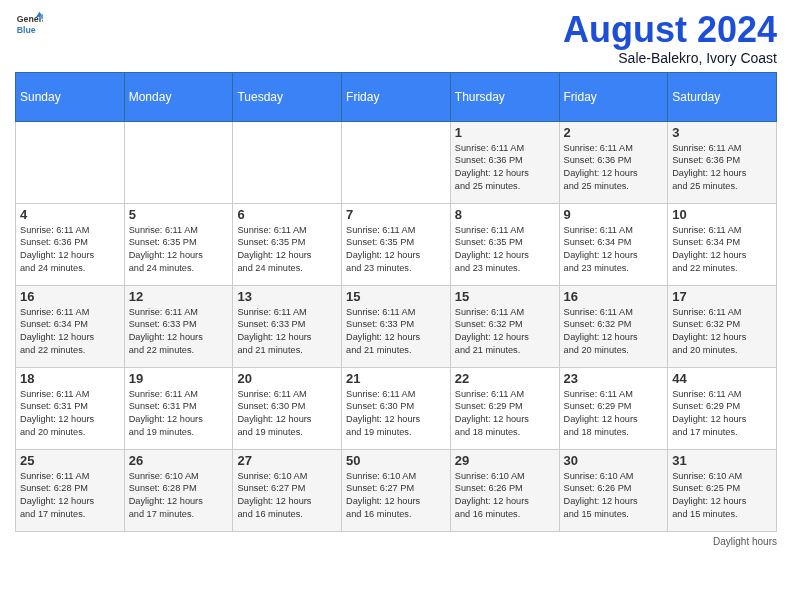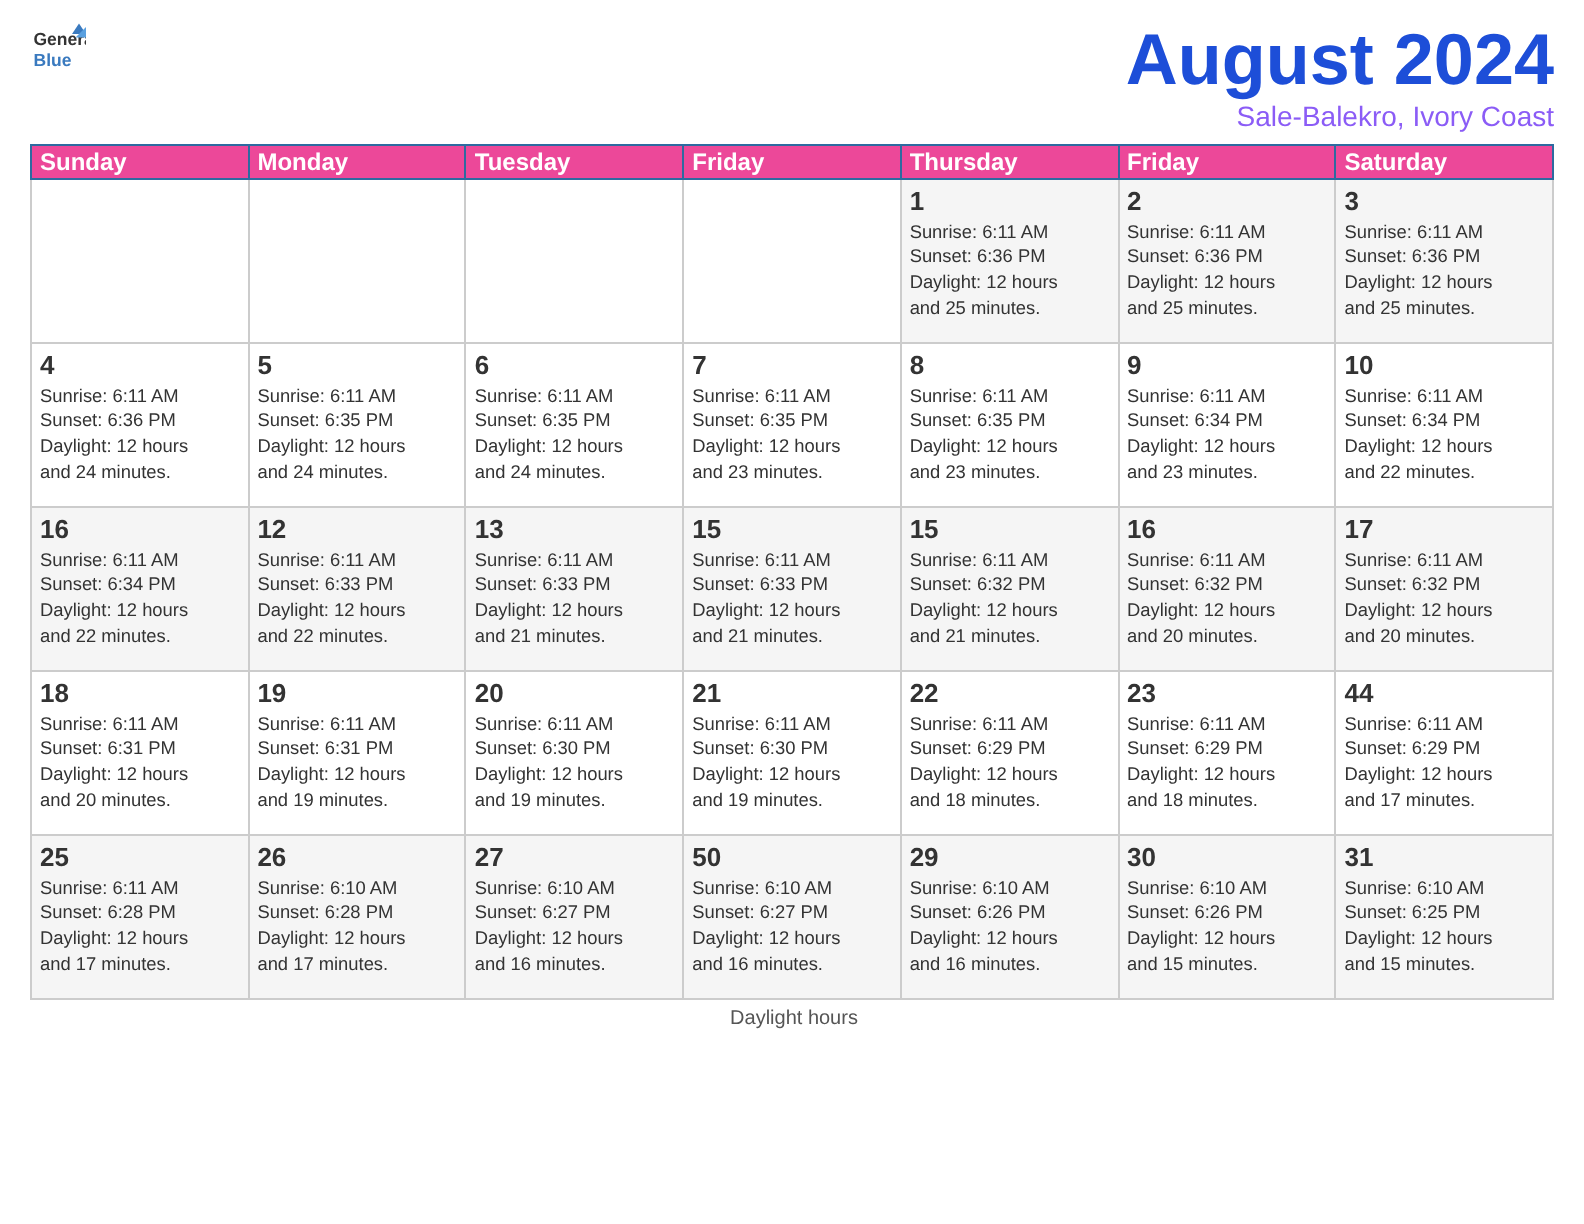--- a/index.html
+++ b/index.html
@@ -45,33 +45,33 @@
       text-align: right;
     }
     .month-title {
       font-size: 36px;
       font-weight: bold;
       color: #1d4ed8;
       line-height: 1.1;
     }
     .subtitle {
       font-size: 14px;
-      color: #8b5cf6;
+      color: #0f172a;
     }
     table {
       width: 100%;
       border-collapse: collapse;
       table-layout: fixed;
     }
     thead tr th {
-      background-color: #ec4899;
+      background-color: #3b82f6;
       color: #fff;
       font-size: 12px;
-      font-weight: bold;
-      padding: 1px 4px;
+      font-weight: normal;
+      padding: 17px 4px;
       text-align: left;
       border: 1px solid #2d6aa0;
     }
     tbody tr td {
       border: 1px solid #ccc;
       vertical-align: top;
       padding: 3px 4px;
       font-size: 9.5px;
       color: #333;
       height: 82px;
@@ -92,21 +92,21 @@
       line-height: 1.4;
       color: #333;
     }
     .empty-cell {
       background: #fff !important;
     }
     .footer {
       margin-top: 4px;
       font-size: 10px;
       color: #555;
-      text-align: center;
+      text-align: right;
       padding-left: 2px;
     }
   </style>
 </head>
 <body>
 
 <div class="container">
   <div class="header-row">
     <div class="logo">
       <svg class="logo-icon" viewBox="0 0 32 32" xmlns="http://www.w3.org/2000/svg">

